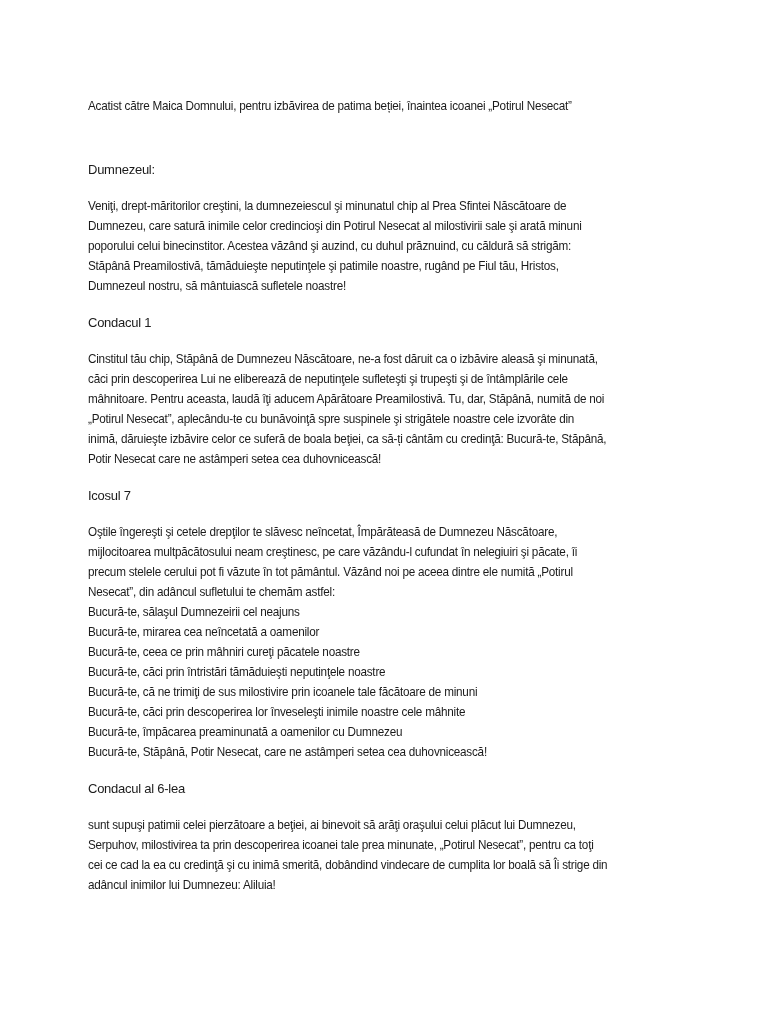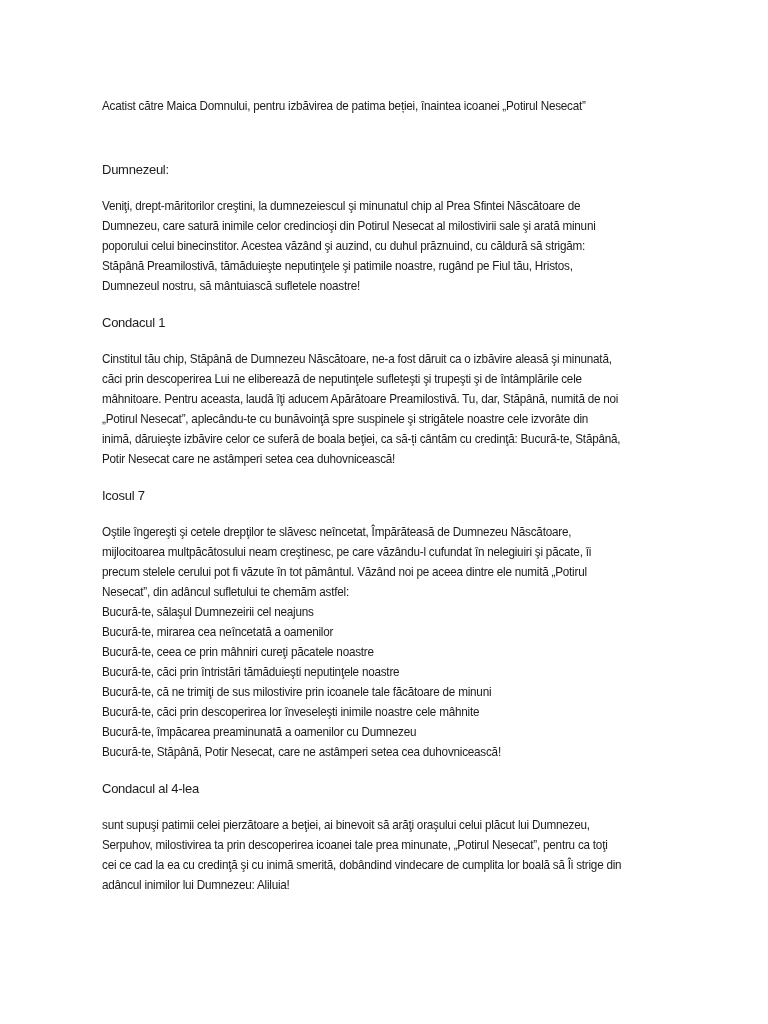--- a/index.html
+++ b/index.html
@@ -1,18 +1,18 @@
 <!DOCTYPE html>
 <html><head>
 <meta charset="utf-8">
 <style>
   html, body { margin: 0; padding: 0; background: #ffffff; }
   body { width: 768px; height: 1024px; overflow: hidden; position: relative; }
   .page {
-    position: absolute; left: 102px; top: 96px; width: 600px;
+    position: absolute; left: 88px; top: 96px; width: 600px;
     font-family: "Liberation Sans", sans-serif;
     font-size: 13px; line-height: 20px; color: #1b1b1b;
     letter-spacing: -0.25px;
   }
   .page p { margin: 0; }
   .title { margin-bottom: 44px !important; }
   .heading { margin-bottom: 16px !important; }
   .lines { margin-bottom: 17px; }
   .lines div { line-height: 20px; }
   .squeeze { display: inline-block; transform-origin: left center; white-space: nowrap; }
@@ -51,20 +51,20 @@
     <div><span class="squeeze" style="transform: scaleX(0.9);">Bucură-te, sălaşul Dumnezeirii cel neajuns</span></div>
     <div><span class="squeeze" style="transform: scaleX(0.9);">Bucură-te, mirarea cea neîncetată a oamenilor</span></div>
     <div><span class="squeeze" style="transform: scaleX(0.9);">Bucură-te, ceea ce prin mâhniri cureţi păcatele noastre</span></div>
     <div><span class="squeeze" style="transform: scaleX(0.9);">Bucură-te, căci prin întristări tămăduieşti neputinţele noastre</span></div>
     <div><span class="squeeze" style="transform: scaleX(0.9);">Bucură-te, că ne trimiţi de sus milostivire prin icoanele tale făcătoare de minuni</span></div>
     <div><span class="squeeze" style="transform: scaleX(0.9);">Bucură-te, căci prin descoperirea lor înveseleşti inimile noastre cele mâhnite</span></div>
     <div><span class="squeeze" style="transform: scaleX(0.9);">Bucură-te, împăcarea preaminunată a oamenilor cu Dumnezeu</span></div>
     <div><span class="squeeze" style="transform: scaleX(0.9);">Bucură-te, Stăpână, Potir Nesecat, care ne astâmperi setea cea duhovnicească!</span></div>
   </div>
 
-  <p class="heading">Condacul al 4-lea</p>
+  <p class="heading">Condacul al 6-lea</p>
   <div class="lines">
     <div><span class="squeeze" style="transform: scaleX(0.9);">sunt supuşi patimii celei pierzătoare a beţiei, ai binevoit să arăţi oraşului celui plăcut lui Dumnezeu,</span></div>
     <div><span class="squeeze" style="transform: scaleX(0.9);">Serpuhov, milostivirea ta prin descoperirea icoanei tale prea minunate, „Potirul Nesecat”, pentru ca toţi</span></div>
     <div><span class="squeeze" style="transform: scaleX(0.9);">cei ce cad la ea cu credinţă şi cu inimă smerită, dobândind vindecare de cumplita lor boală să Îi strige din</span></div>
     <div><span class="squeeze" style="transform: scaleX(0.9);">adâncul inimilor lui Dumnezeu: Aliluia!</span></div>
   </div>
 </div>
 
 </body></html>

